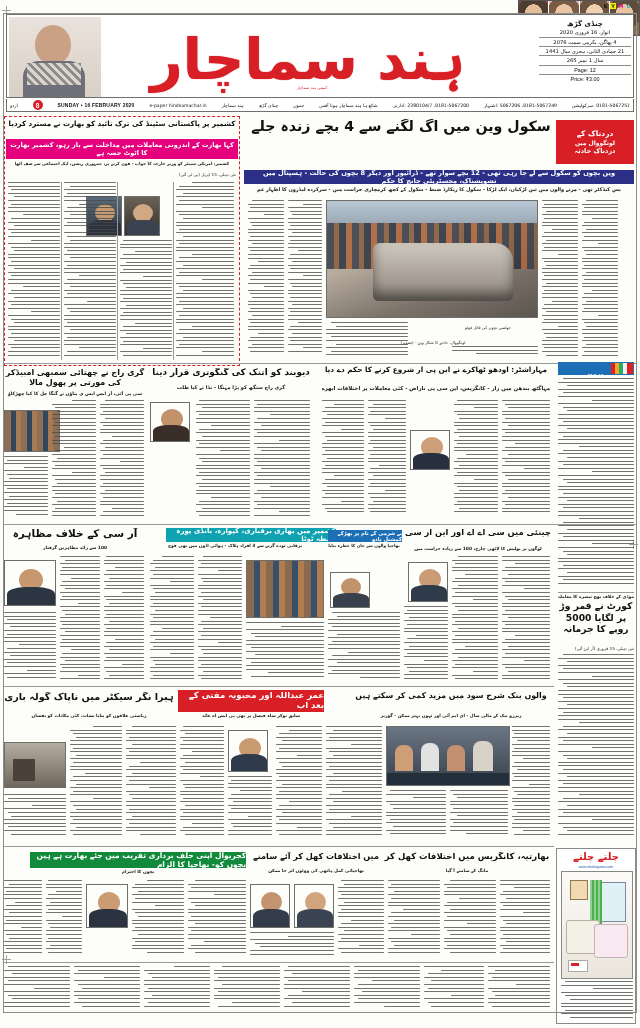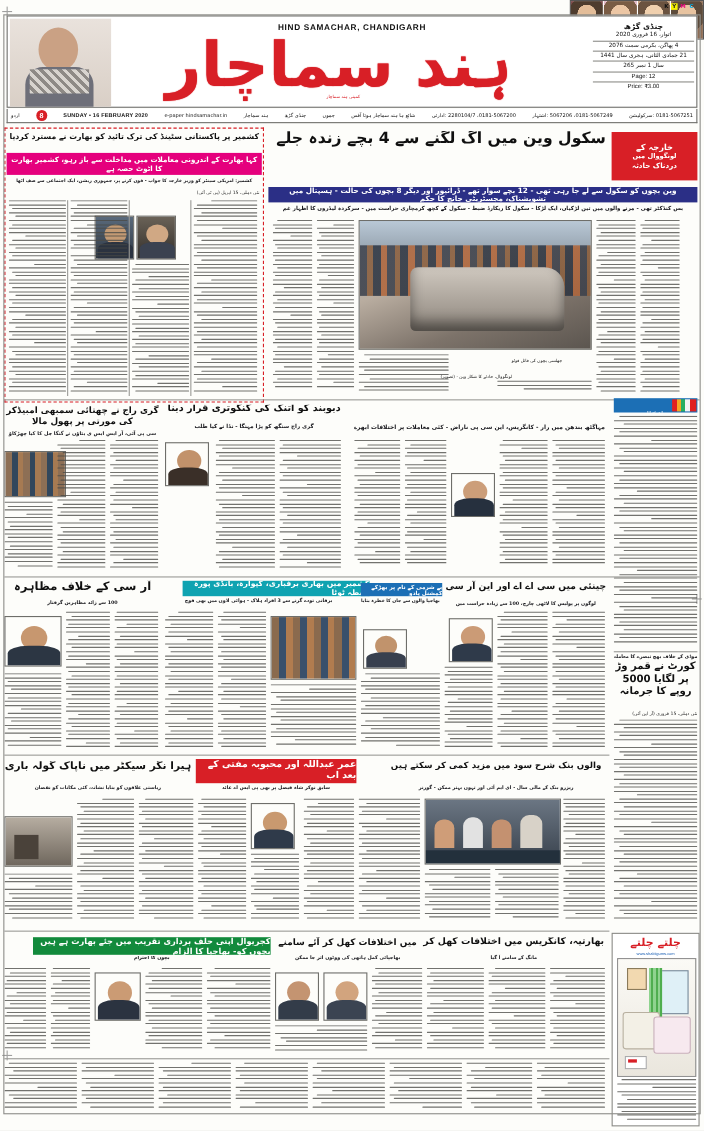--- a/index.html
+++ b/index.html
@@ -249,21 +249,20 @@
   <div class="regmark" style="left:2px; top:955px;"></div>
   <div class="regmark" style="right:2px; top:540px;"></div>
   <div class="cmyk">
     <span class="c">C</span>
     <span class="m">M</span>
     <span class="y">Y</span>
     <span class="k">K</span>
   </div>
 
   <div id="masthead">
-    <div id="mast-eng">HIND SAMACHAR, CHANDIGARH</div>
 
     <div id="mast-model">
       <div style="position:absolute;left:26px;top:8px;width:36px;height:40px;border-radius:50%;background:#caa184;"></div>
       <div style="position:absolute;left:14px;top:44px;width:62px;height:40px;background:#6e6f79;border-radius:16px 16px 0 0;"></div>
       <div style="position:absolute;left:18px;top:46px;width:54px;height:22px;background:repeating-linear-gradient(45deg,#d8d4cf 0 3px,#8e8a86 3px 6px);"></div>
     </div>
 
     <div id="mast-logo" class="urdu">ہند سماچار</div>
     <div id="mast-logo-sub">کمپنی ہند سماچار</div>
 
@@ -493,21 +492,21 @@
       <div class="ln s2"></div>
       <div class="ln s1"></div>
       <div class="ln s5"></div>
       <div class="ln s1"></div>
     </div>
   <div class="hair vrule" style="left:61px; top:182px; height:178px;"></div>
   <div class="hair vrule" style="left:117px; top:182px; height:178px;"></div>
   <div class="hair vrule" style="left:173px; top:182px; height:178px;"></div>
 
   <div id="lead-kicker" class="kicker urdu">
-    <div>خارجہ کے</div>
+    <div>دردناک کے</div>
     <div class="l2">لونگووال میں</div>
     <div class="l3">دردناک حادثہ</div>
   </div>
 
   <div id="lead-hdl" class="hdl urdu" style="font-size: 14.2px;">سکول وین میں آگ لگنے سے 4 بچے زندہ جلے</div>
   <div id="lead-deck" class="kicker urdu" style="font-size: 6.6px;">وین بچوں کو سکول سے لے جا رہی تھی - 12 بچے سوار تھے - ڈرائیور اور دیگر 8 بچوں کی حالت - ہسپتال میں تشویشناک، مجسٹریٹی جانچ کا حکم</div>
   <div id="lead-sub" class="subdeck urdu" style="font-size: 5px;">بس کنڈکٹر تھی - مرنے والوں میں تین لڑکیاں، ایک لڑکا - سکول کا ریکارڈ ضبط - سکول کے کچھ کرمچاری حراست میں - سرکردہ لیڈروں کا اظہار غم</div>
 
   <div class="photo" id="lead-photo">
     <div class="sky"></div>
@@ -732,20 +731,21 @@
     </div>
 
   <div class="hair hrule" style="left:4px; top:363px; width:632px;"></div>
 
   <div id="m3-hdl" class="hdl urdu">گری راج نے چھتائی سمبھی امبیڈکر کی مورتی پر پھول مالا</div>
   <div class="subdeck urdu" style="left:6px; top:391px; width:138px; height:8px; font-size:4.6px;">سی پی آئی، آر ایس ایس ی یتاؤں نے گنگا جل کا کیا چھڑکاؤ</div>
 
   <div id="m2-hdl" class="hdl urdu" style="font-size: 8.8px;">دیوبند کو آتنک کی گنگوتری قرار دینا</div>
   <div id="m2-sub" class="subdeck urdu">گری راج سنگھ کو پڑا مہنگا - نڈا نے کیا طلب</div>
 
+  <div id="m1-hdl" class="hdl urdu" style="font-size: 7.3px;">مہاراشٹر: اودھو ٹھاکرے نے این پی آر شروع کرنے کا حکم دے دیا</div>
   <div id="m1-sub" class="subdeck urdu">مہاگٹھ بندھن میں رار - کانگریس، این سی پی ناراض - کئی معاملات پر اختلافات ابھرے</div>
 
   <div class="band" id="rail-head">
     <span class="lbl">پہلا کالم</span>
     <span class="flag"></span>
   </div>
   <div class="col-text" style="left:558px; top:378px; width:76px; height:210px;">
       <div class="ln s2"></div>
       <div class="ln s1"></div>
       <div class="ln s3"></div>

